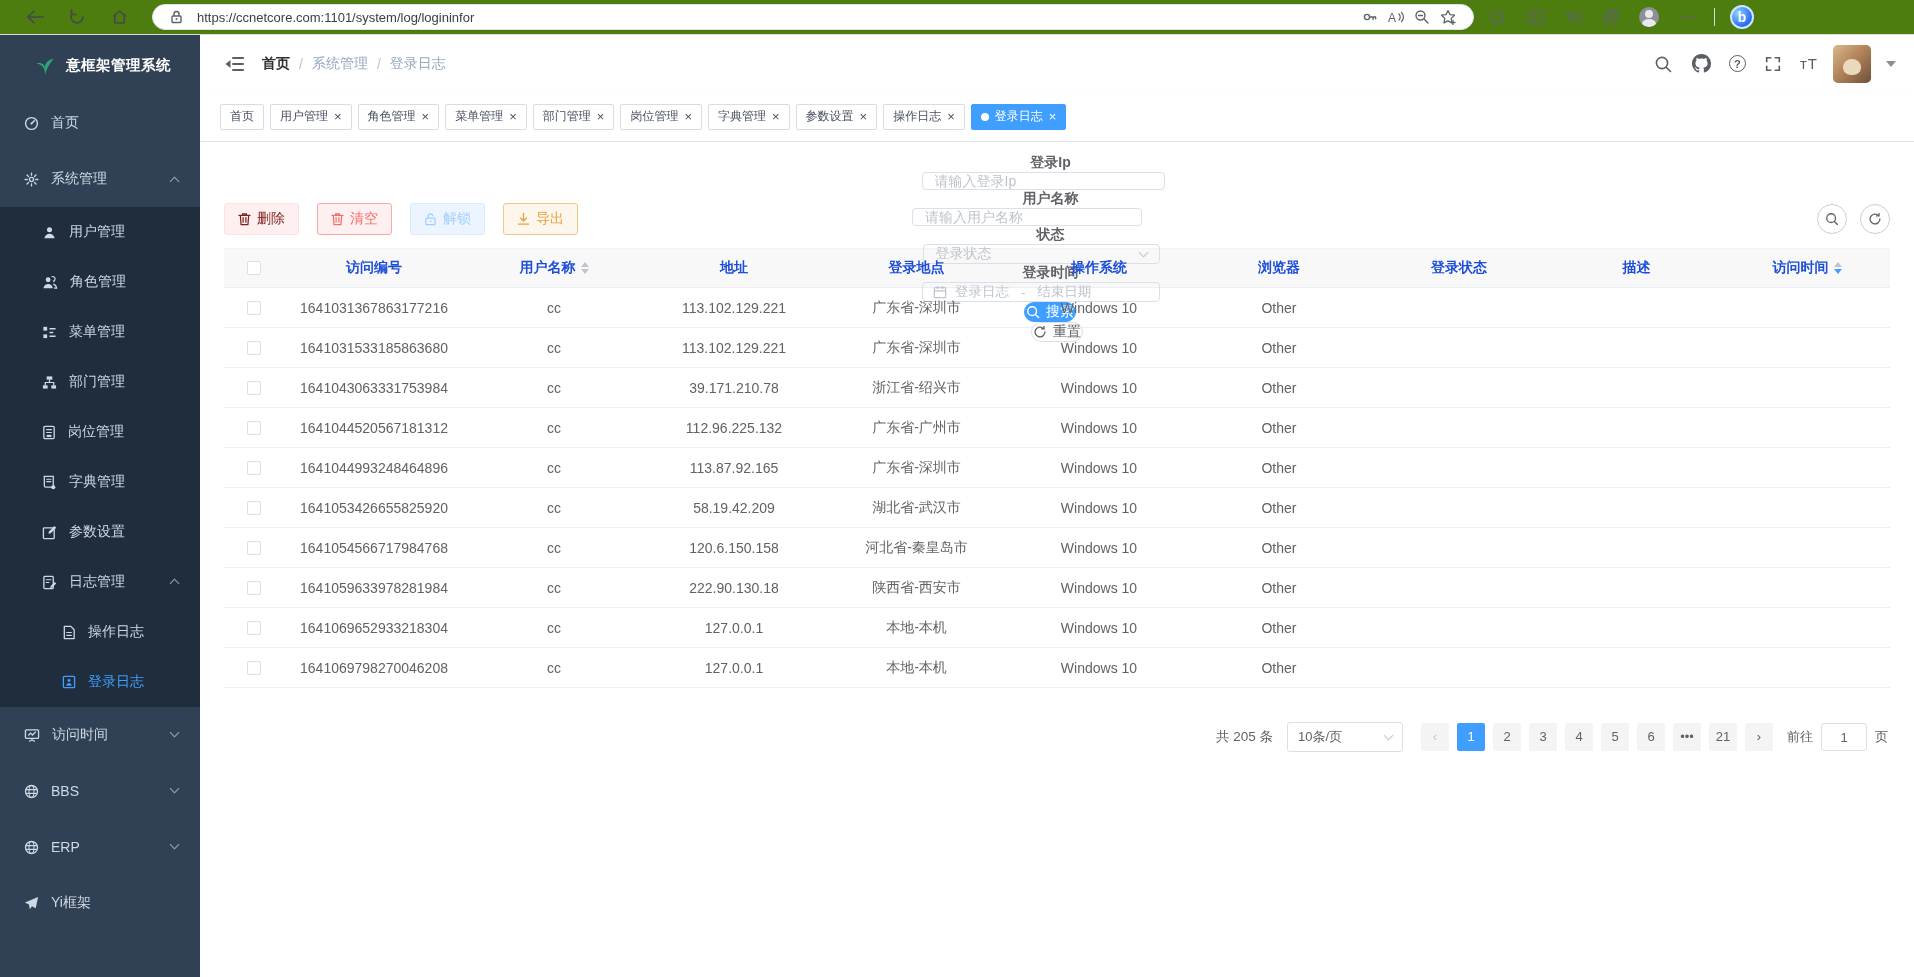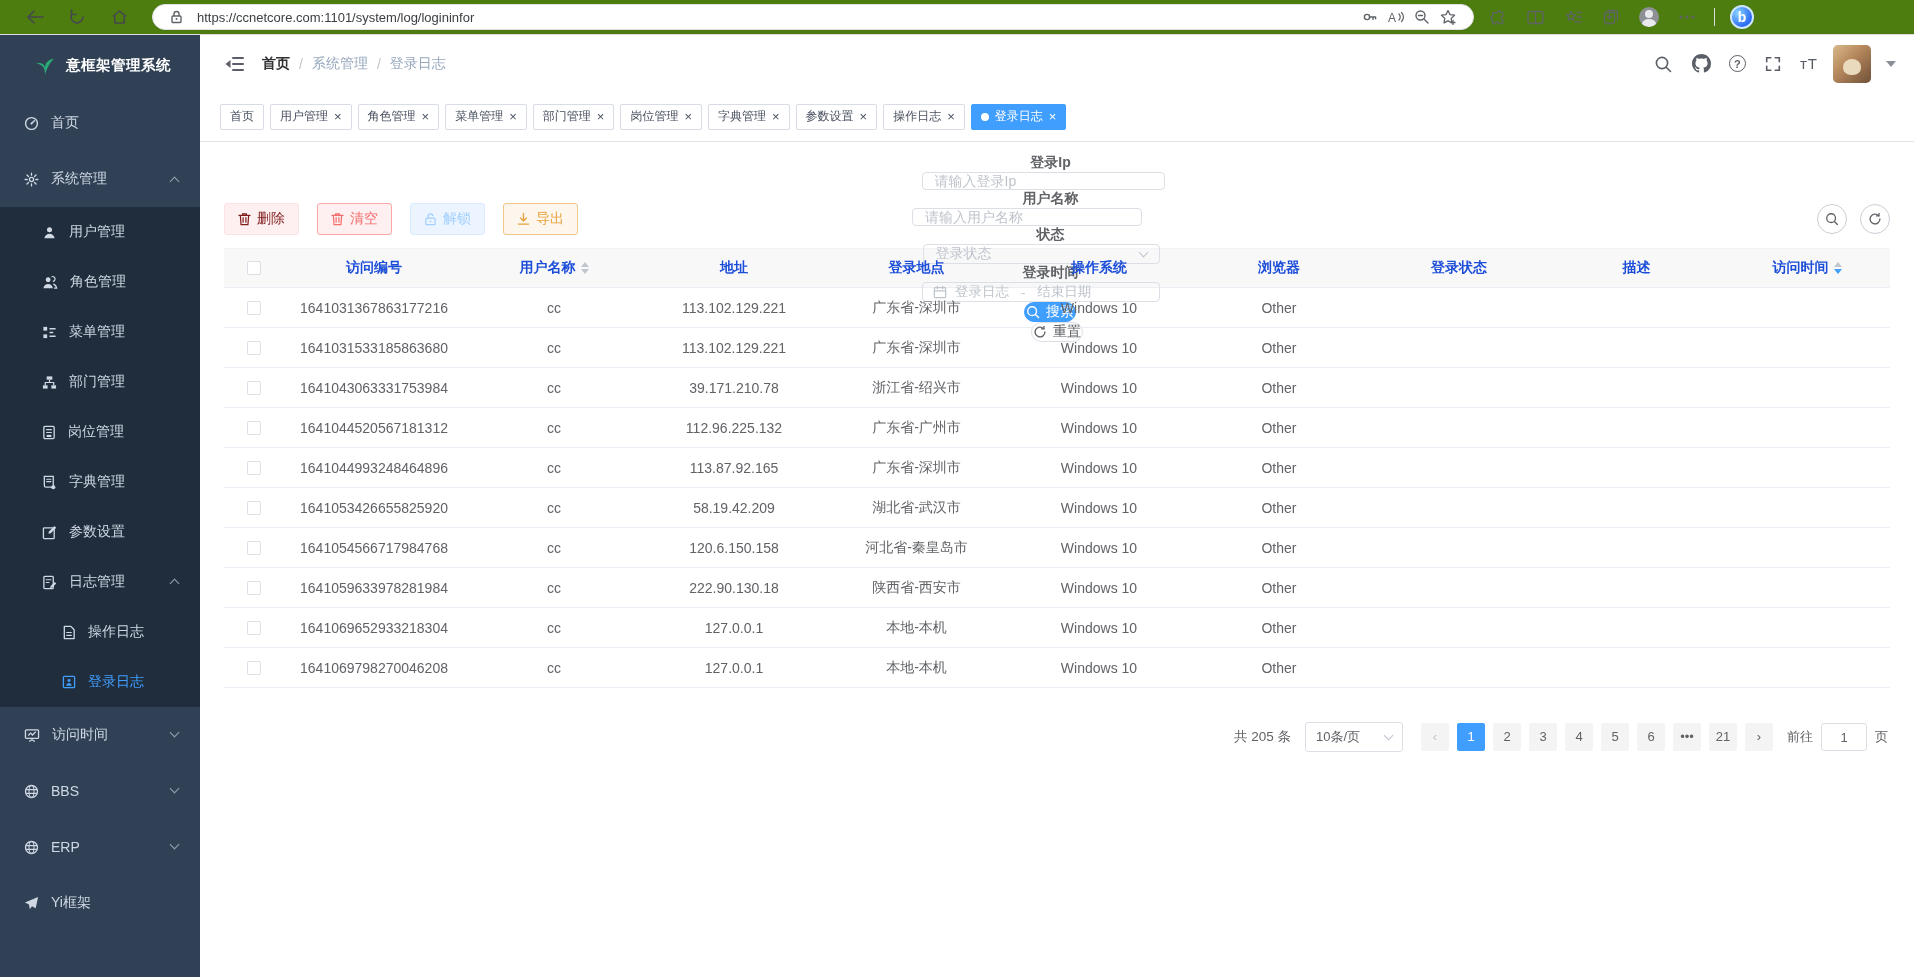--- a/index.html
+++ b/index.html
@@ -101,21 +101,21 @@
   .cbx { width:14px; height:14px; border:1px solid #dcdfe6; border-radius:2px; background:#fff; display:inline-block; cursor:pointer; }
   .cell-check { display:flex; align-items:center; justify-content:center; }
   .carets { display:inline-flex; flex-direction:column; margin-left:5px; }
   .car-up { width:0; height:0; border:4px solid transparent; border-bottom:5px solid #c0c4cc; margin-bottom:2px; }
   .car-dn { width:0; height:0; border:4px solid transparent; border-top:5px solid #c0c4cc; }
   .car-dn.on { border-top-color:#409EFF; }
 
   
   .pagination { margin-top:34px; display:flex; align-items:center; justify-content:flex-end; font-size:13px; color:#606266; padding-right:2px; }
   .pg-total { margin-right:14px; font-size:13.5px; }
-  .pg-sizes { width:98px; height:30px; border:1px solid #dcdfe6; border-radius:3px; display:flex; align-items:center; justify-content:space-between; padding:0 10px; margin-right:14px; cursor:pointer; color:#606266; }
+  .pg-sizes { width:116px; height:30px; border:1px solid #dcdfe6; border-radius:3px; display:flex; align-items:center; justify-content:space-between; padding:0 10px; margin-right:14px; cursor:pointer; color:#606266; }
   .pg { min-width:28px; height:28px; line-height:28px; padding:0 3px; background:#f4f4f5; color:#606266; border-radius:2px; margin:0 4px; text-align:center; font-size:13px; cursor:pointer; }
   .pg.active { background:#409EFF; color:#fff; }
   .pg.disabled { color:#c0c4cc; cursor:default; }
   .pg-goto { display:flex; align-items:center; gap:8px; margin-left:10px; }
   .goto-input { width:46px; height:28px; border:1px solid #dcdfe6; border-radius:3px; text-align:center; font-size:13px; color:#606266; outline:none; font-family:inherit; }
 
   svg { display:block; }
 </style>
 </head>
 <body>

